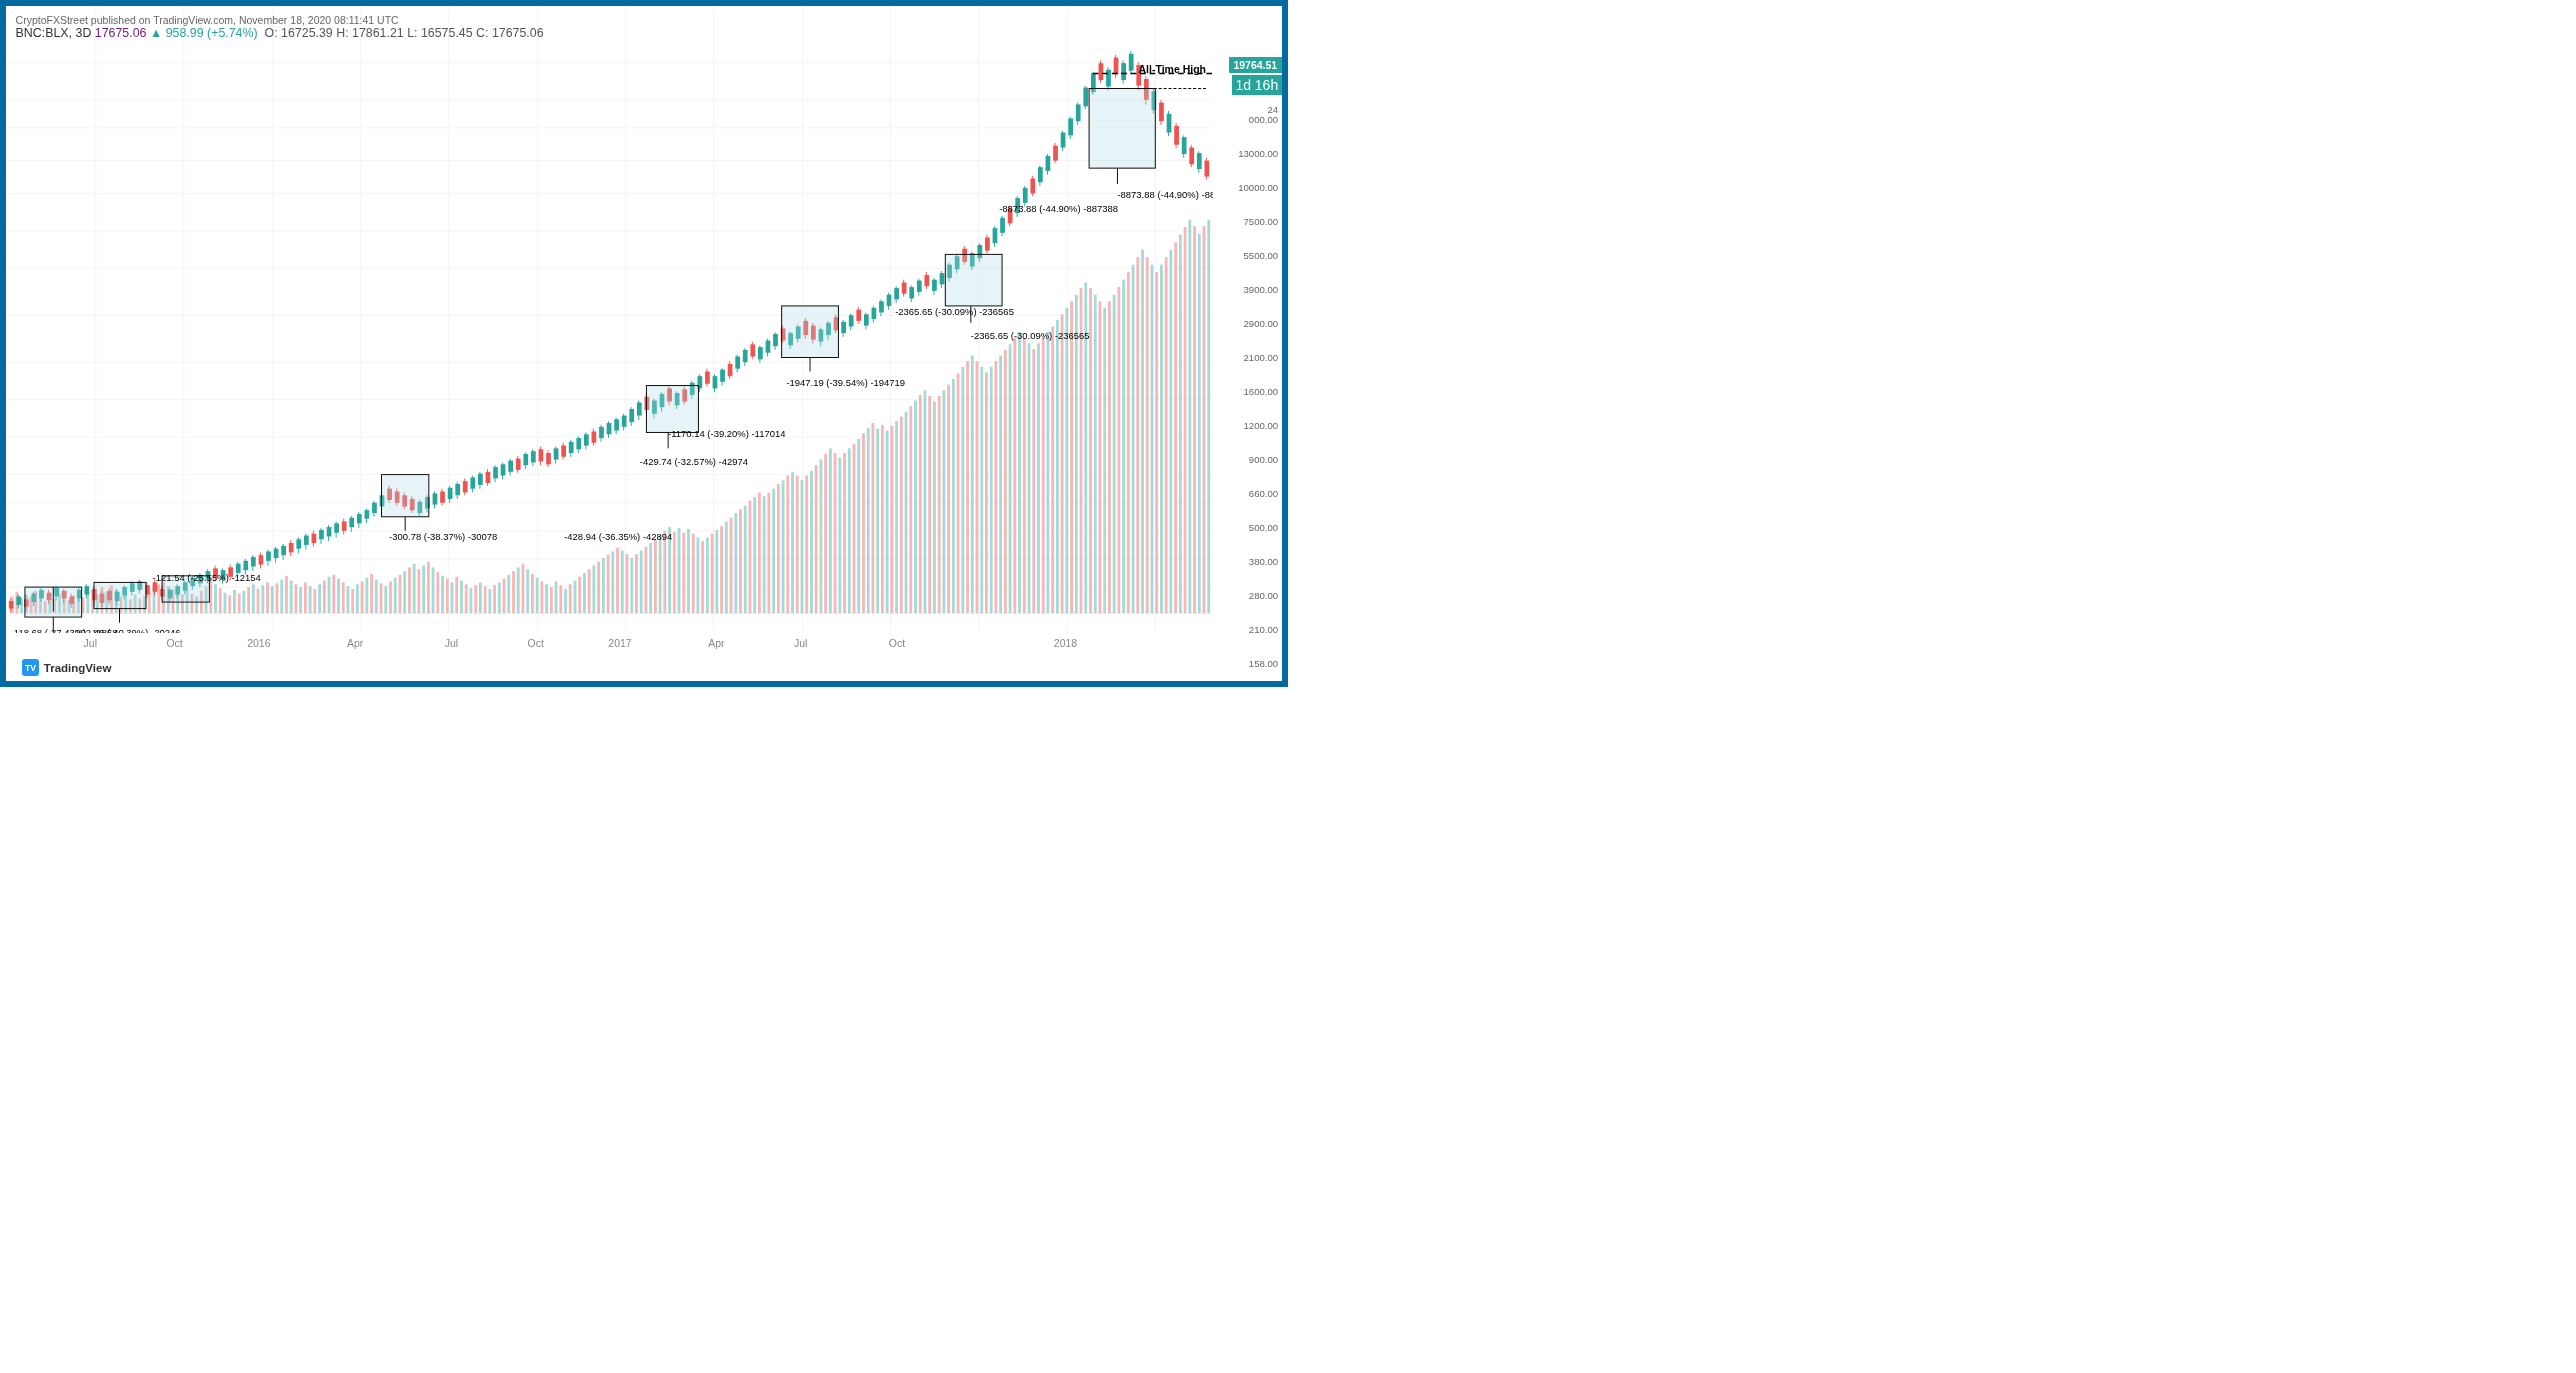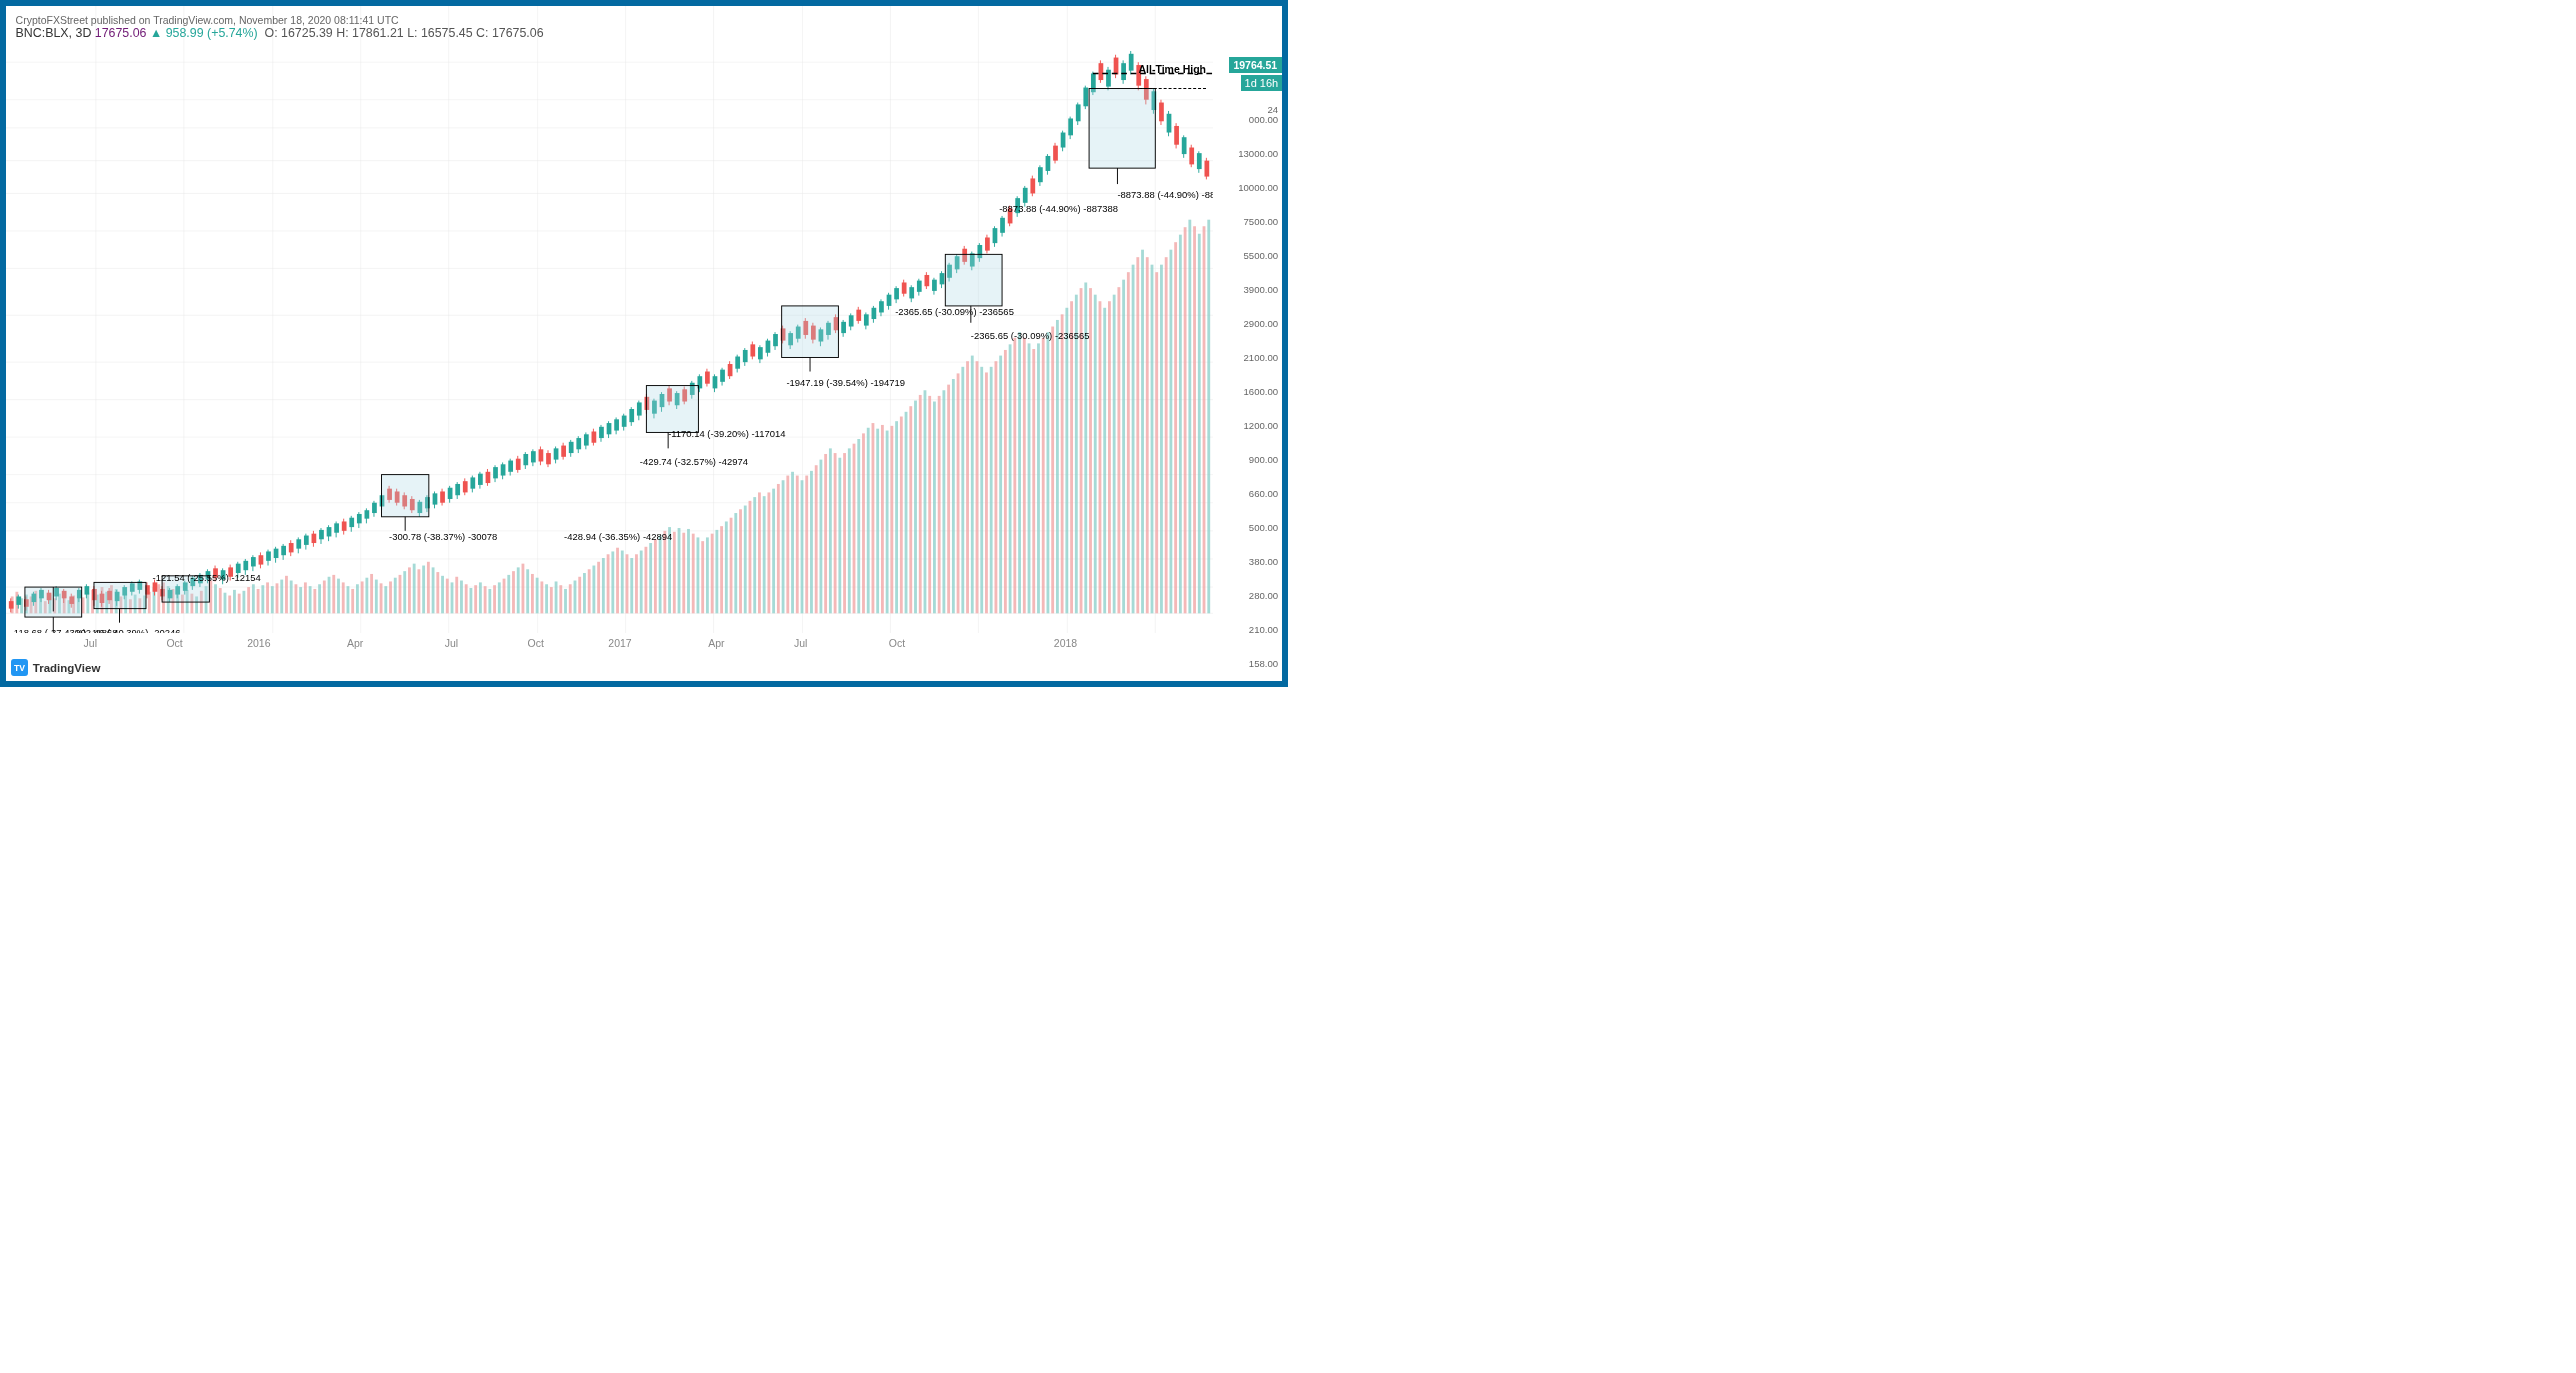--- a/index.html
+++ b/index.html
@@ -70,21 +70,21 @@
       font-weight: bold;
       padding: 1.9px 4.8px;
       z-index: 20;
     }
     .time-label-badge {
       position: absolute;
       right: 0;
       top: 69px;
       background: #26a69a;
       color: white;
-      font-size: 11px;
+      font-size: 14px;
       padding: 1.9px 3.8px;
       z-index: 20;
     }
     .all-time-high-label {
       position: absolute;
       right: 76px;
       top: 57px;
       font-size: 10.5px;
       font-weight: bold;
       color: #000;
@@ -102,21 +102,21 @@
     }
     .time-label {
       position: absolute;
       font-size: 10.5px;
       color: #888;
       transform: translateX(-50%);
     }
     .tradingview-logo {
       position: absolute;
       bottom: 4.8px;
-      left: 5px;
+      left: 16px;
       display: flex;
       align-items: center;
       gap: 4.8px;
       font-size: 11.5px;
       color: #333;
       font-weight: 600;
     }
     .tv-icon {
       width: 17px;
       height: 17px;

